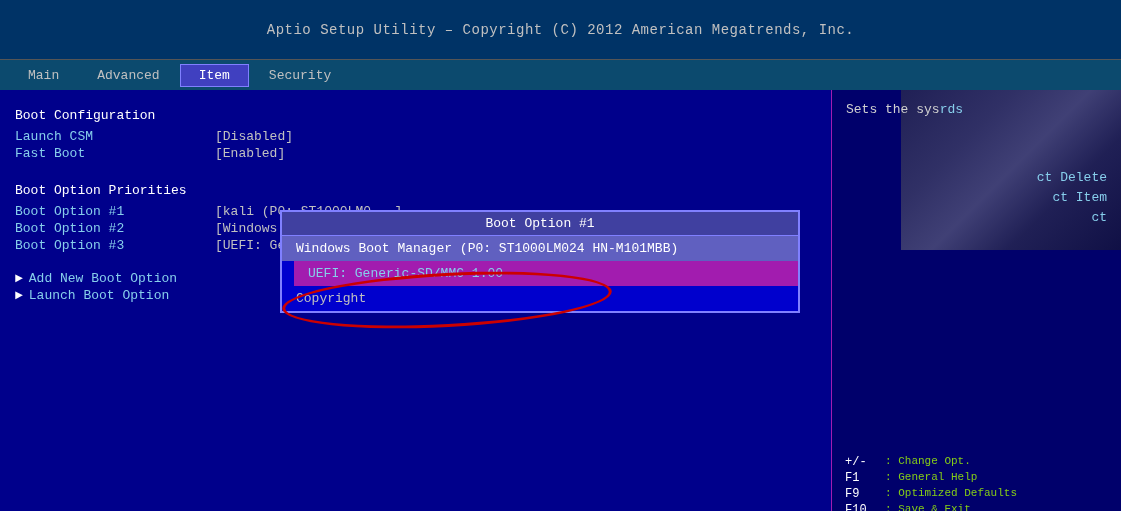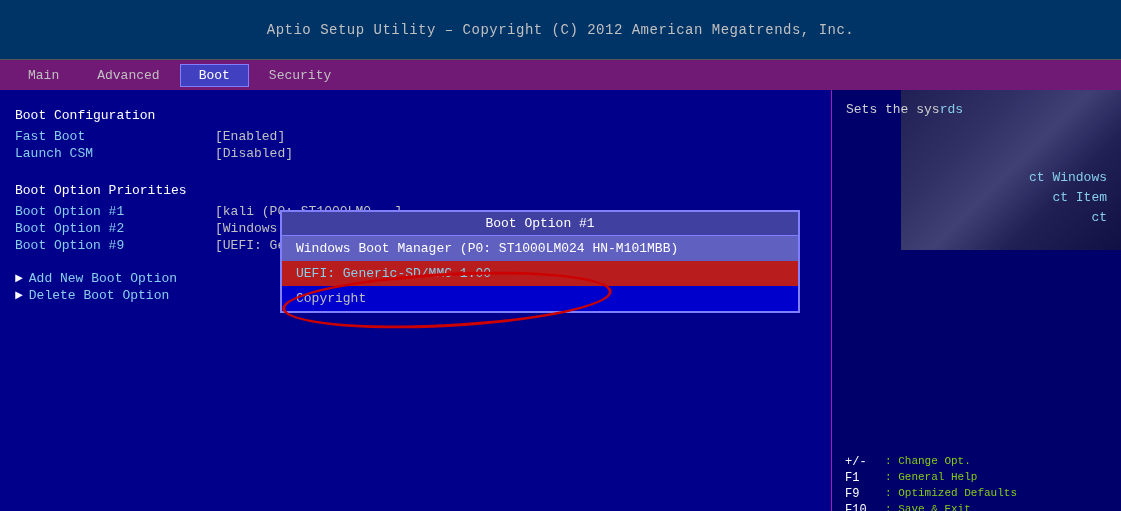--- a/index.html
+++ b/index.html
@@ -27,21 +27,21 @@
     .top-bar-title {
       color: #c0c0c0;
       font-size: 14px;
       letter-spacing: 0.5px;
     }
 
     
     .tab-row {
       display: flex;
       align-items: center;
-      background-color: #701a75;
+      background-color: #0c4a6e;
       height: 30px;
       padding: 0 10px;
       gap: 2px;
     }
     .tab {
       padding: 3px 18px;
       font-size: 13px;
       color: #c0c0c0;
       cursor: pointer;
     }
@@ -174,22 +174,23 @@
       padding: 5px 14px;
       color: #c0c0c0;
       font-size: 13px;
       cursor: pointer;
     }
     .popup-option.selected {
       background-color: #6060c0;
       color: #ffffff;
     }
     .popup-option.highlighted {
-      background-color: #b91c1c;
+      background-color: #a21caf;
       color: #87ceeb;
+      margin-left: 12px;
     }
 
     
     .red-circle {
       position: absolute;
       top: 183px;
       left: 282px;
       width: 330px;
       height: 54px;
       border: 3px solid #cc0000;
@@ -226,66 +227,66 @@
 </head>
 <body>
 
 <div class="top-bar">
   <span class="top-bar-title">Aptio Setup Utility – Copyright (C) 2012 American Megatrends, Inc.</span>
 </div>
 
 <div class="tab-row">
   <div class="tab">Main</div>
   <div class="tab">Advanced</div>
-  <div class="tab active">Boot</div>
+  <div class="tab active">Item</div>
   <div class="tab">Security</div>
 </div>
 
 <div class="main-content">
 
   <div class="left-panel">
 
     <div class="section-header">Boot Configuration</div>
+
+    <div class="setting-row">
+      <span class="setting-label">Launch CSM</span>
+      <span class="setting-value">[Disabled]</span>
+    </div>
 
     <div class="setting-row">
       <span class="setting-label">Fast Boot</span>
       <span class="setting-value">[Enabled]</span>
     </div>
 
-    <div class="setting-row">
-      <span class="setting-label">Launch CSM</span>
-      <span class="setting-value">[Disabled]</span>
-    </div>
-
     <div class="spacer"></div>
 
     <div class="section-header">Boot Option Priorities</div>
 
     <div class="boot-option-row">
       <span class="boot-option-label">Boot Option #1</span>
       <span class="boot-option-value">[kali (P0: ST1000LM0...]</span>
     </div>
     <div class="boot-option-row">
       <span class="boot-option-label">Boot Option #2</span>
       <span class="boot-option-value">[Windows Boot Manage...]</span>
     </div>
     <div class="boot-option-row">
-      <span class="boot-option-label">Boot Option #9</span>
+      <span class="boot-option-label">Boot Option #3</span>
       <span class="boot-option-value">[UEFI: Generic-SD/MM...]</span>
     </div>
 
     <div class="spacer"></div>
 
     <div class="arrow-item">
       <span class="arrow-icon">►</span>
       <span class="arrow-label">Add New Boot Option</span>
     </div>
     <div class="arrow-item">
       <span class="arrow-icon">►</span>
-      <span class="arrow-label">Delete Boot Option</span>
+      <span class="arrow-label">Launch Boot Option</span>
     </div>
 
     <div class="popup-overlay">
       <div class="popup-title-bar">Boot Option #1</div>
       <div class="popup-option selected">Windows Boot Manager (P0: ST1000LM024 HN-M101MBB)</div>
       <div class="popup-option highlighted">UEFI: Generic-SD/MMC 1.00</div>
       <div class="popup-option">Copyright</div>
     </div>
 
     <div class="red-circle"></div>
@@ -293,21 +294,21 @@
   </div>
 
   <div class="right-panel">
 
     <div class="right-panel-photo"></div>
 
     <div class="right-panel-text">
       <span>Sets the sys</span><span style="color:#87ceeb;">rds</span>
     </div>
 
-    <div style="position:absolute; right:14px; top: 80px; font-size:13px; color:#87ceeb;">ct Windows</div>
+    <div style="position:absolute; right:14px; top: 80px; font-size:13px; color:#87ceeb;">ct Delete</div>
     <div style="position:absolute; right:14px; top: 100px; font-size:13px; color:#87ceeb;">ct Item</div>
     <div style="position:absolute; right:14px; top: 120px; font-size:13px; color:#87ceeb;">ct</div>
 
     <div class="key-hints">
       <div class="key-row">
         <span class="key-name">+/-</span>
         <span class="key-desc">: Change Opt.</span>
       </div>
       <div class="key-row">
         <span class="key-name">F1</span>

